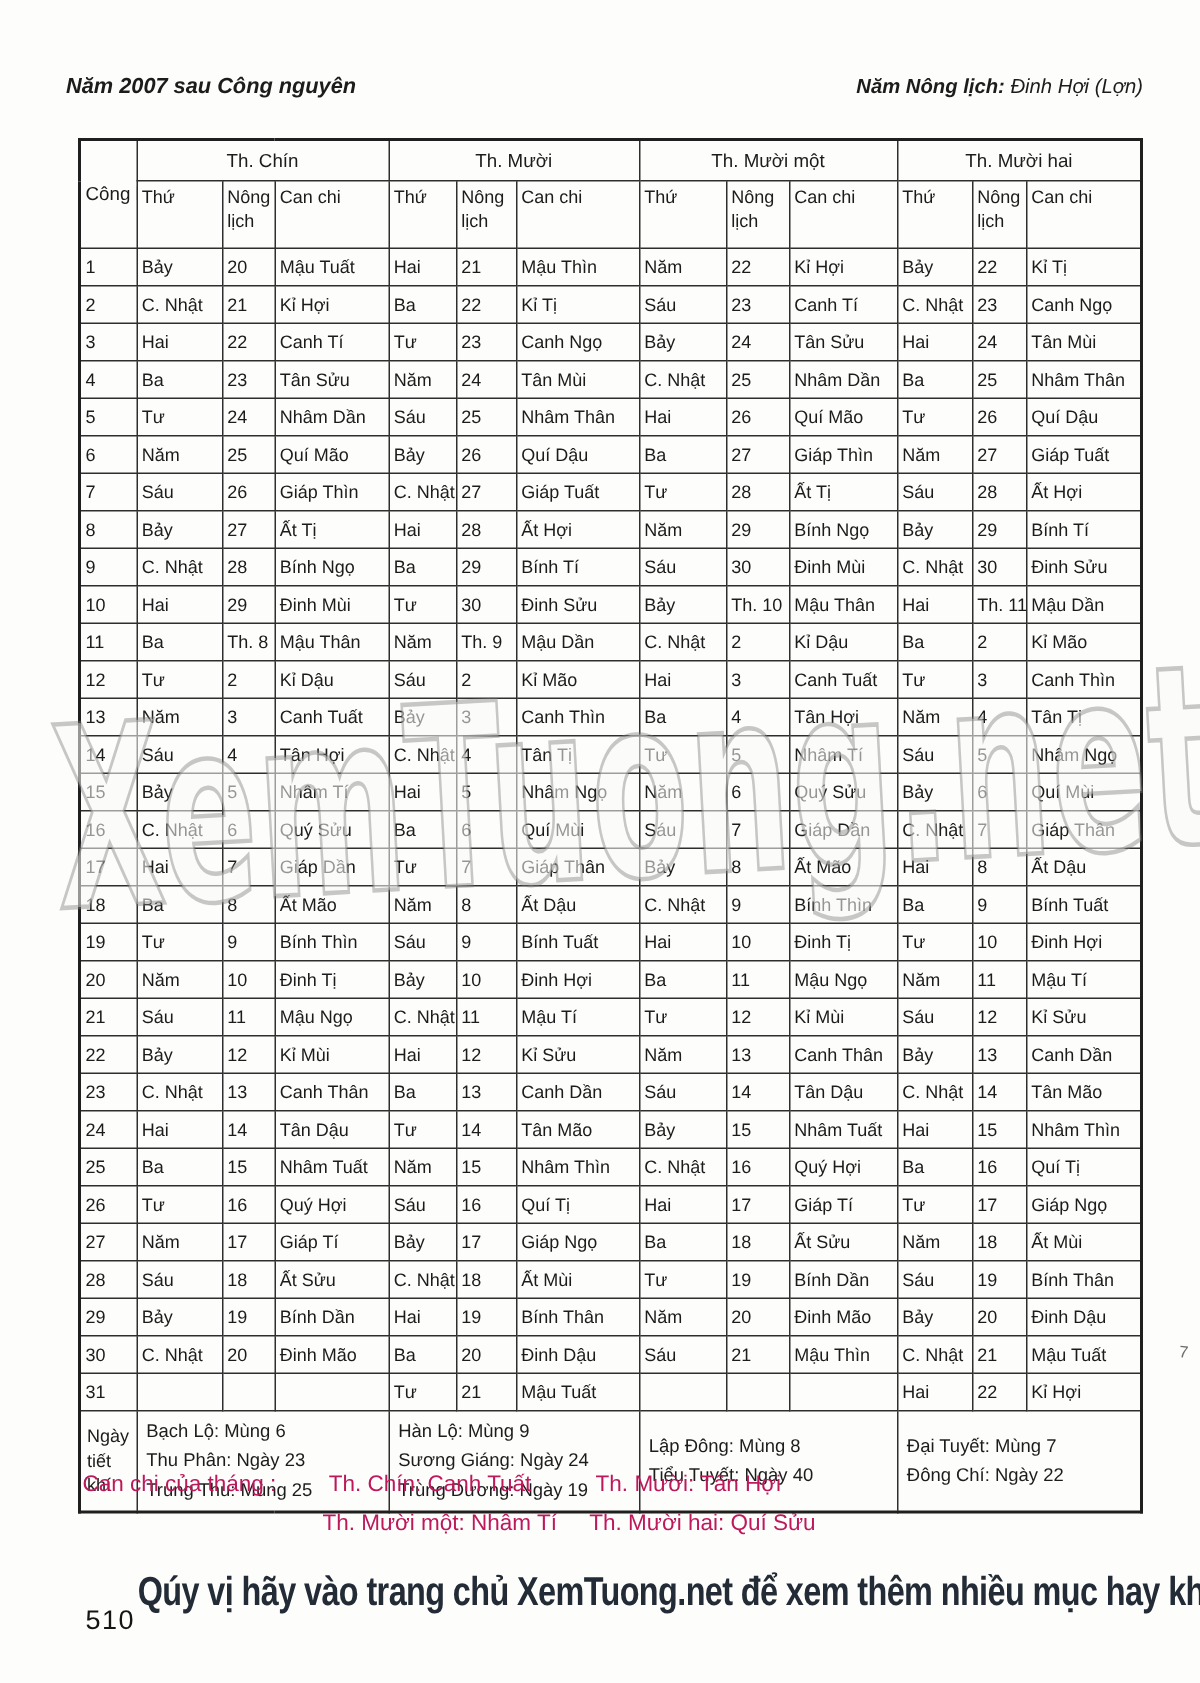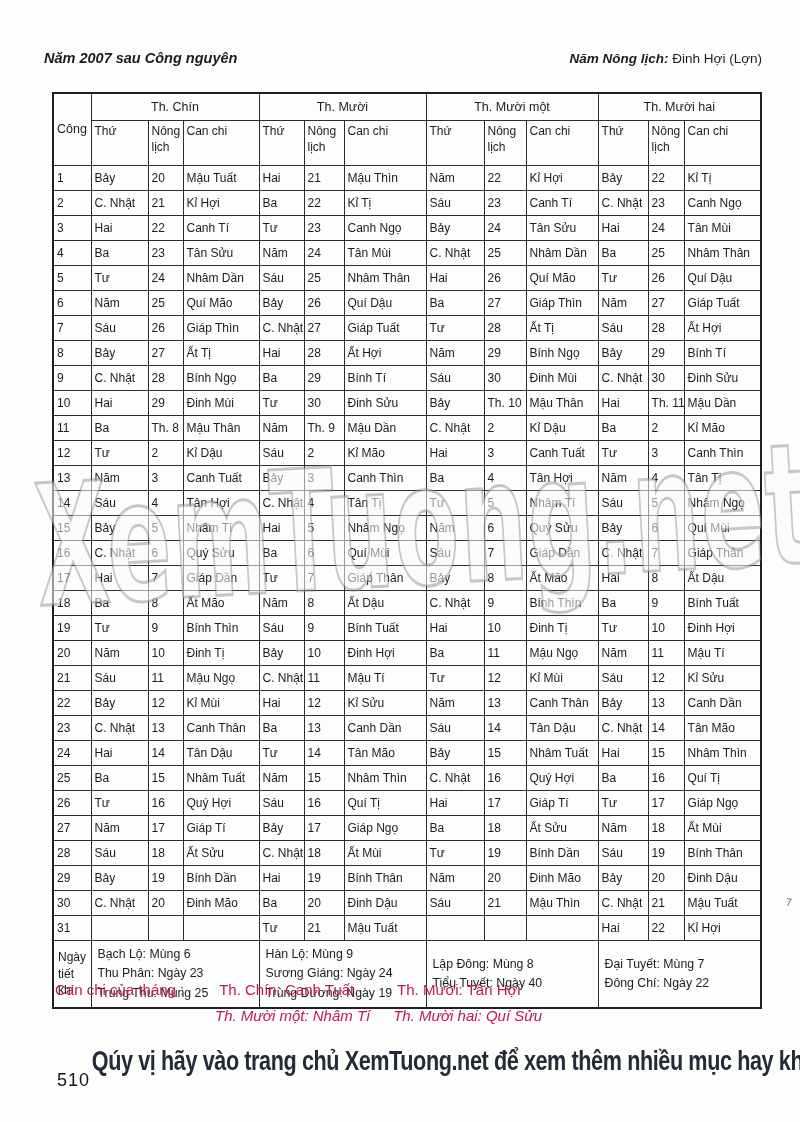--- a/index.html
+++ b/index.html
@@ -10,21 +10,21 @@
     -webkit-font-smoothing:antialiased;
   }
   .page-header{
     position:absolute;top:50px;left:44px;right:38px;
     display:flex;justify-content:space-between;align-items:baseline;
     font-size:14.5px;
   }
   .h-left{font-style:italic;font-weight:bold;}
   .h-right{font-size:13.5px;}
   .h-right .lbl{font-style:italic;font-weight:bold;}
-  .h-right .val{font-weight:normal;}
+  .h-right .val{font-weight:normal;font-style:italic;}
 
   table.cal{
     position:absolute;left:52px;top:92px;width:708px;
     border-collapse:collapse;table-layout:fixed;
     border:2px solid #1f1f1f;
     font-size:12px;
   }
   table.cal th, table.cal td{
     border:1px solid #2e2e2e;
     font-weight:normal;text-align:left;
@@ -36,21 +36,21 @@
   tbody td{height:22px;line-height:1;padding:0 3px;}
   tr.tietkhi td, tr.tietkhi th{height:64px;vertical-align:middle;white-space:normal;}
   tr.tietkhi th{vertical-align:middle;line-height:1.4;padding-left:4px;}
   tr.tietkhi td{padding-left:6px;font-size:12.3px;}
   tr.tietkhi td div{line-height:1.55;}
 
   .notes{position:absolute;left:55px;top:981px;width:710px;font-size:15px;color:#be185d;}
   .notes .row{margin-bottom:9px;}
   .notes .lab{display:inline-block;width:160px;}
   .notes .c1{display:inline-block;width:174px;}
-  .notes .row2{padding-left:160px;font-style:italic;}
+  .notes .row2{padding-left:160px;}
 
   .watermark{
     position:absolute;left:42px;top:452px;width:760px;height:230px;
     pointer-events:none;z-index:6;white-space:nowrap;
     transform:rotate(-3.2deg);transform-origin:60px 200px;
   }
   .watermark span{
     display:inline-block;
     font-family:"DejaVu Sans", sans-serif;font-weight:bold;
     font-size:168px;line-height:1.1;letter-spacing:2px;

